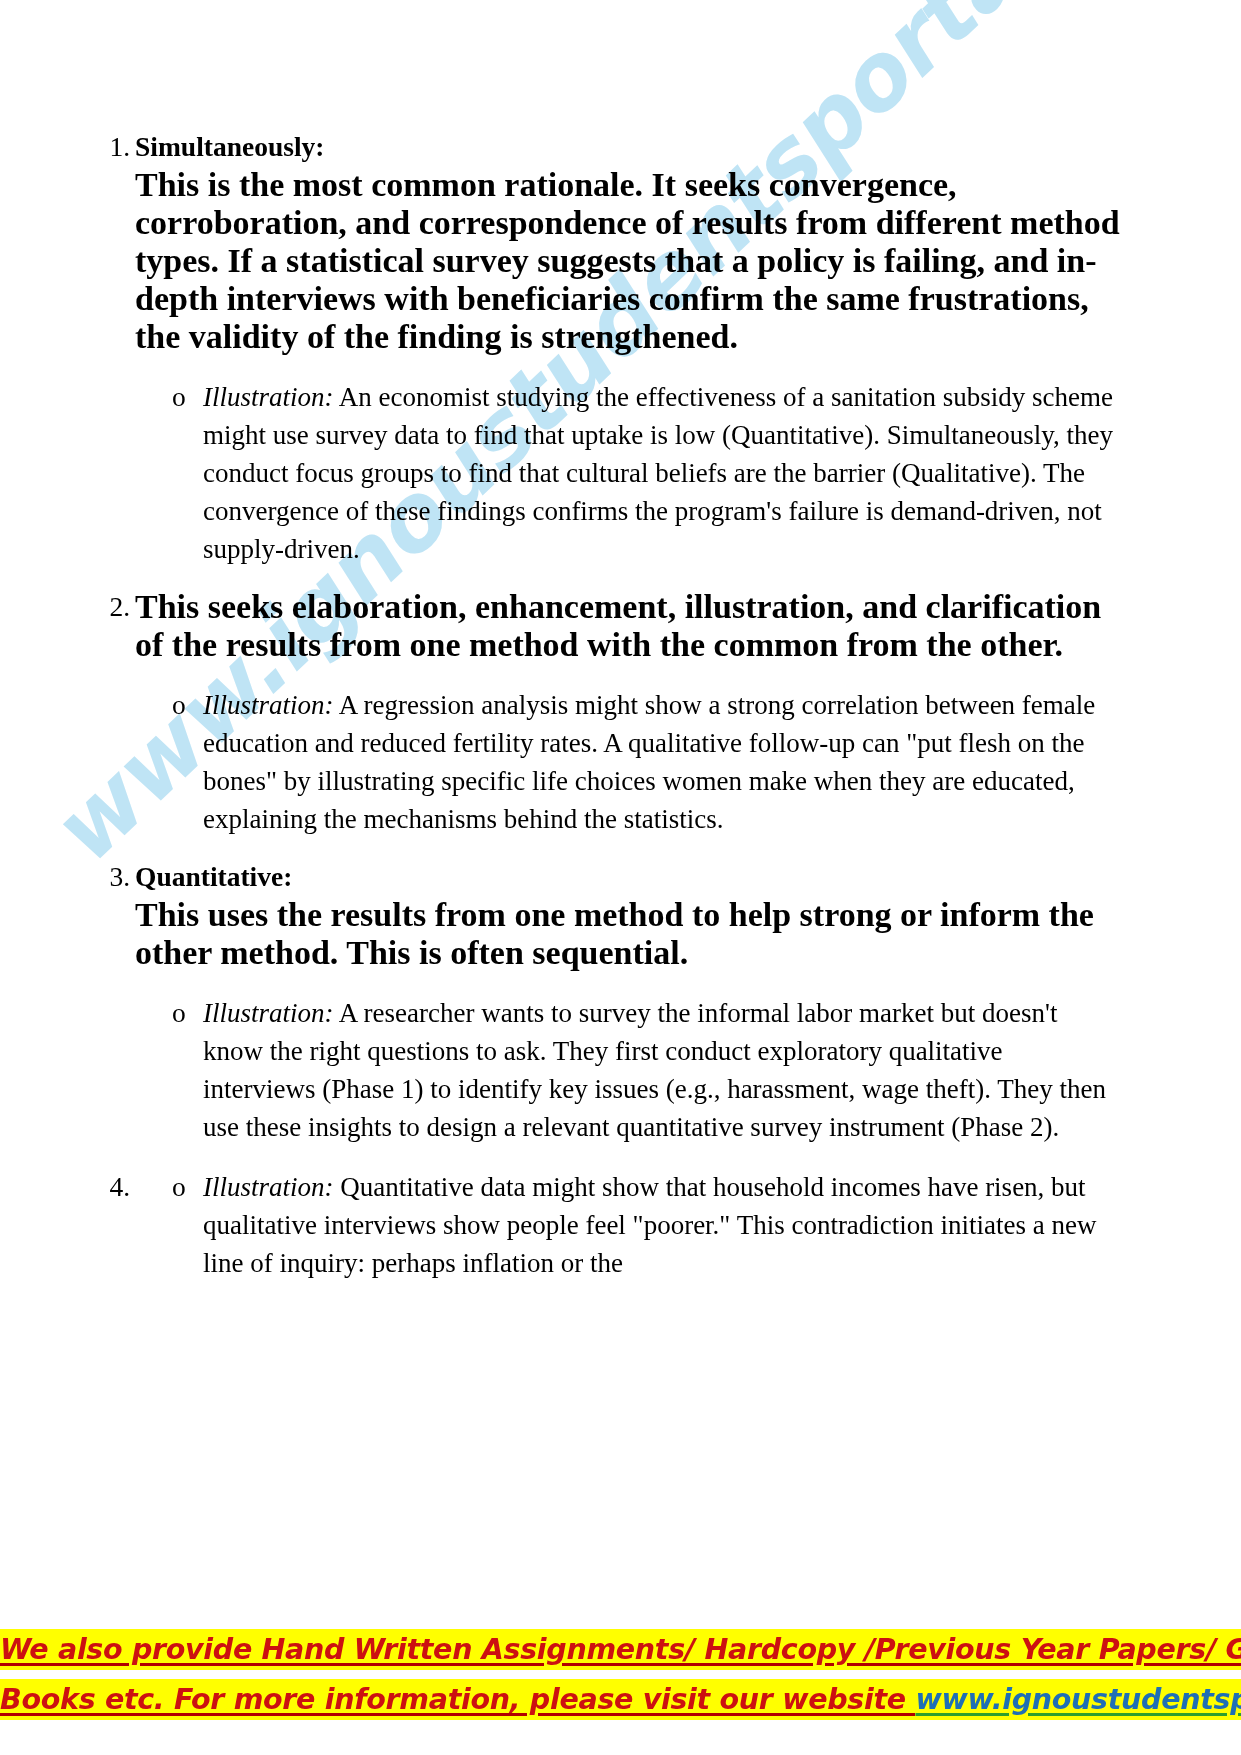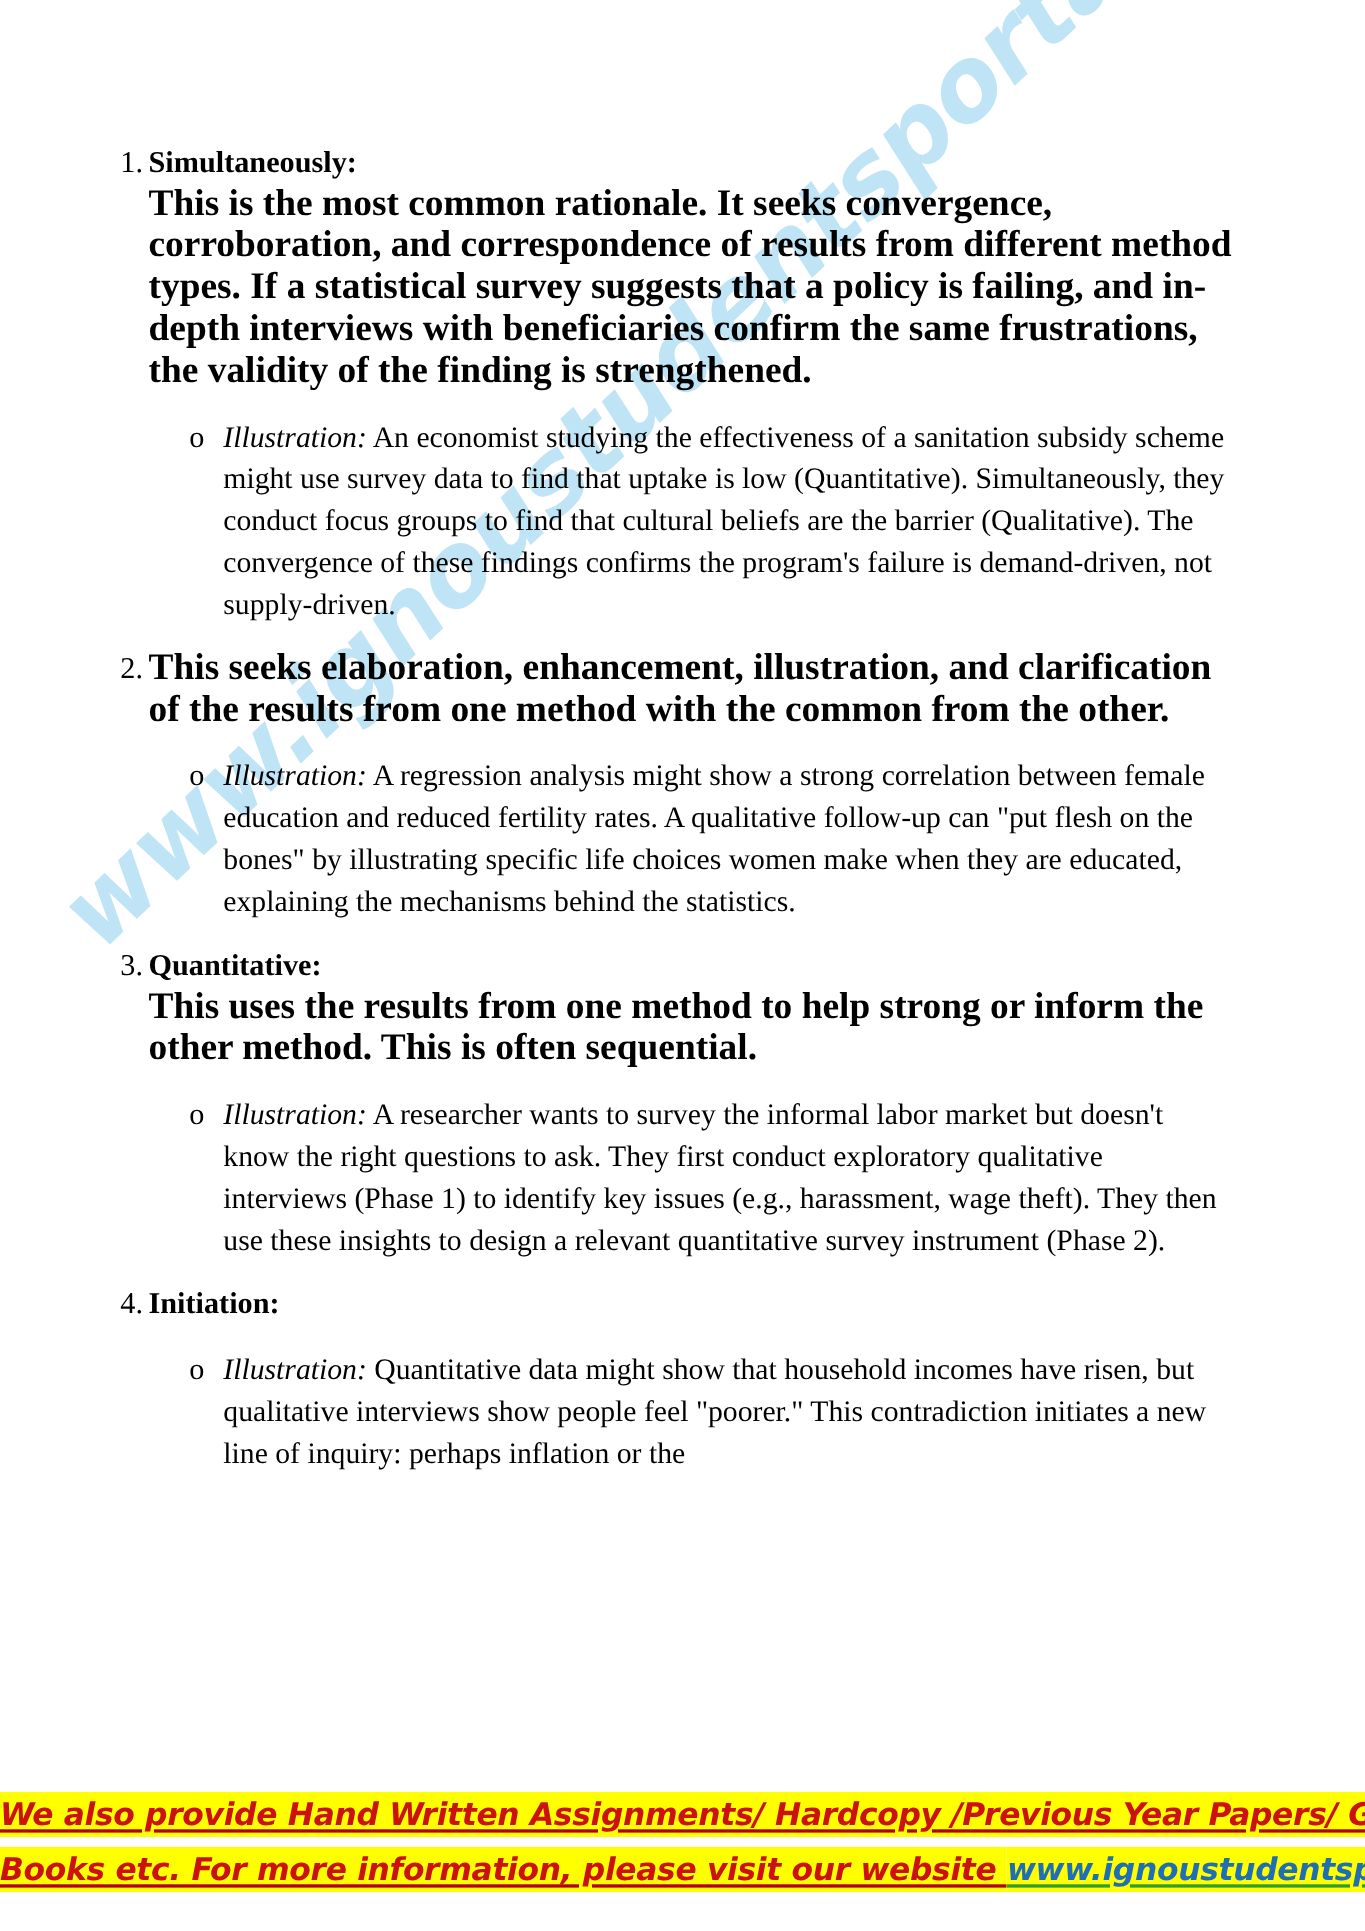--- a/index.html
+++ b/index.html
@@ -188,21 +188,20 @@
       <span class="item-title">Quantitative:</span>
       <span class="item-body">This uses the results from one method to help strong or inform the other method. This is often sequential.</span>
       <div class="sub">
         <span class="sub-marker">o</span>
         <span class="sub-text"><span class="label">Illustration:</span><span> A researcher wants to survey the informal labor market but doesn't know the right questions to ask. They first conduct exploratory qualitative interviews (Phase 1) to identify key issues (e.g., harassment, wage theft). They then use these insights to design a relevant quantitative survey instrument (Phase 2).</span></span>
       </div>
     </div>
 
     <div class="item">
       <span class="item-number">4.</span>
-      <span class="item-title">Initiation:</span>
       <div class="sub">
         <span class="sub-marker">o</span>
         <span class="sub-text"><span class="label">Illustration:</span><span> Quantitative data might show that household incomes have risen, but qualitative interviews show people feel "poorer." This contradiction initiates a new line of inquiry: perhaps inflation or the</span></span>
       </div>
     </div>
 
   </div>
 
   <div class="footer">
     <span class="footer-line"><span class="footer-seg">We also provide Hand Written Assignments/ Hardcopy /Previous Year Papers/ Guess Papers/ e-</span></span>

